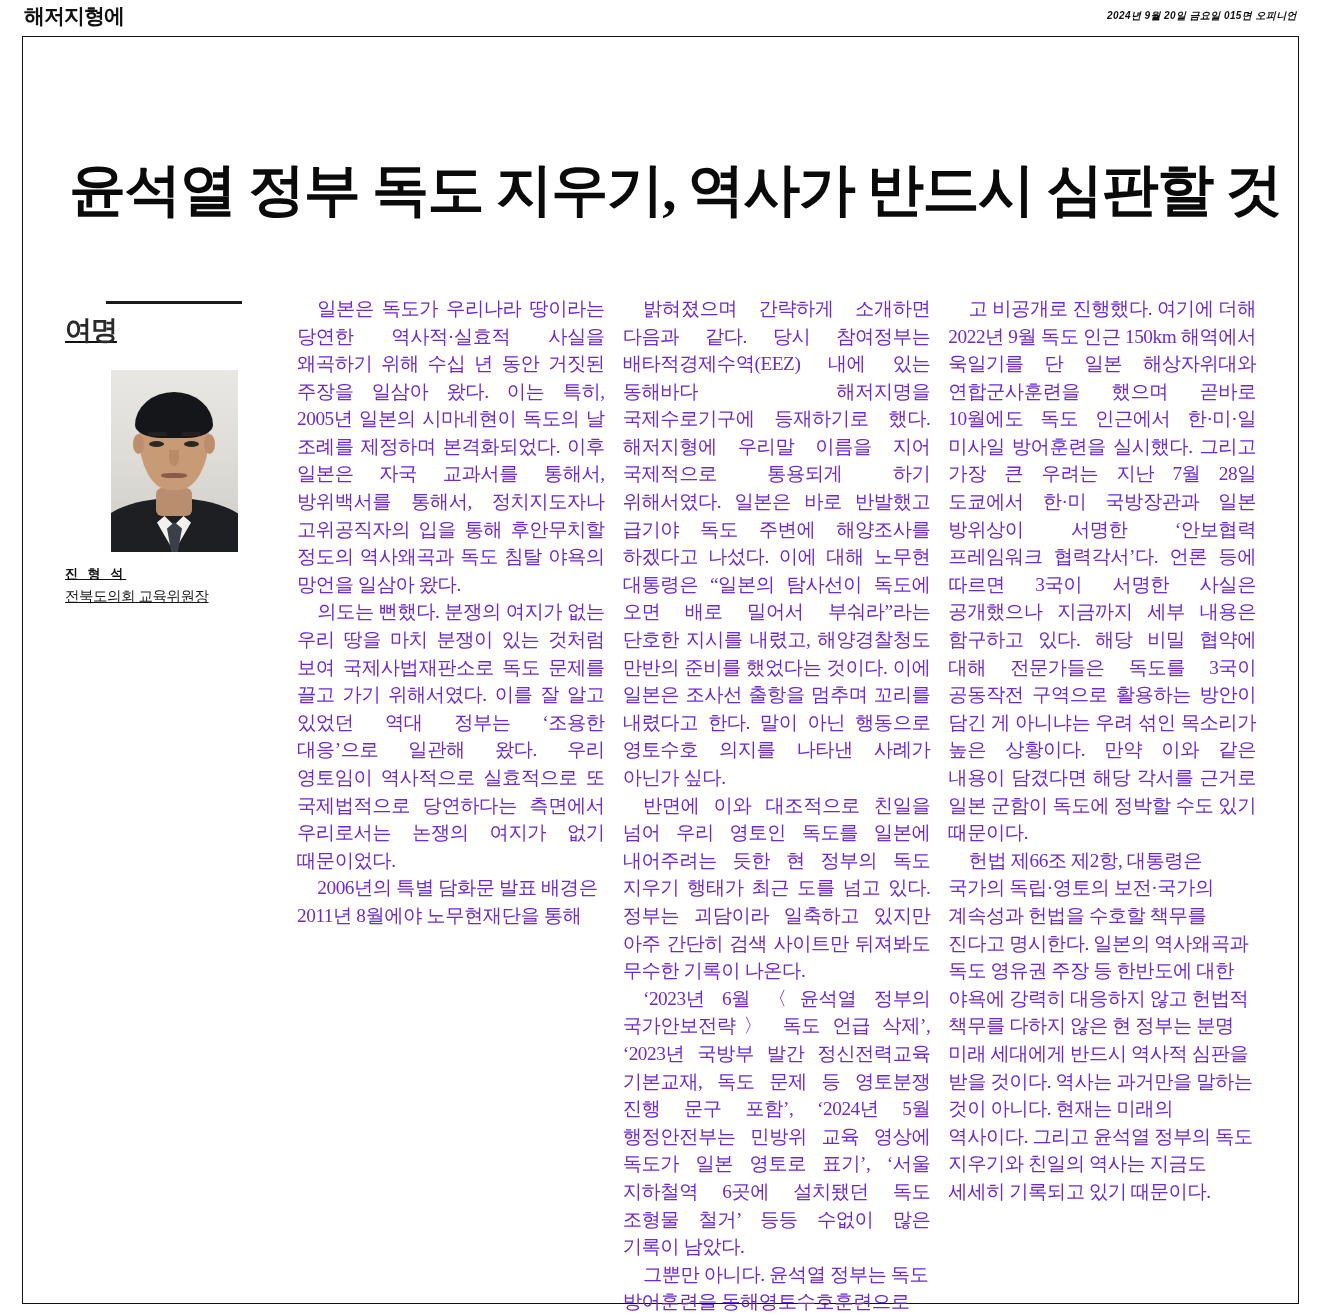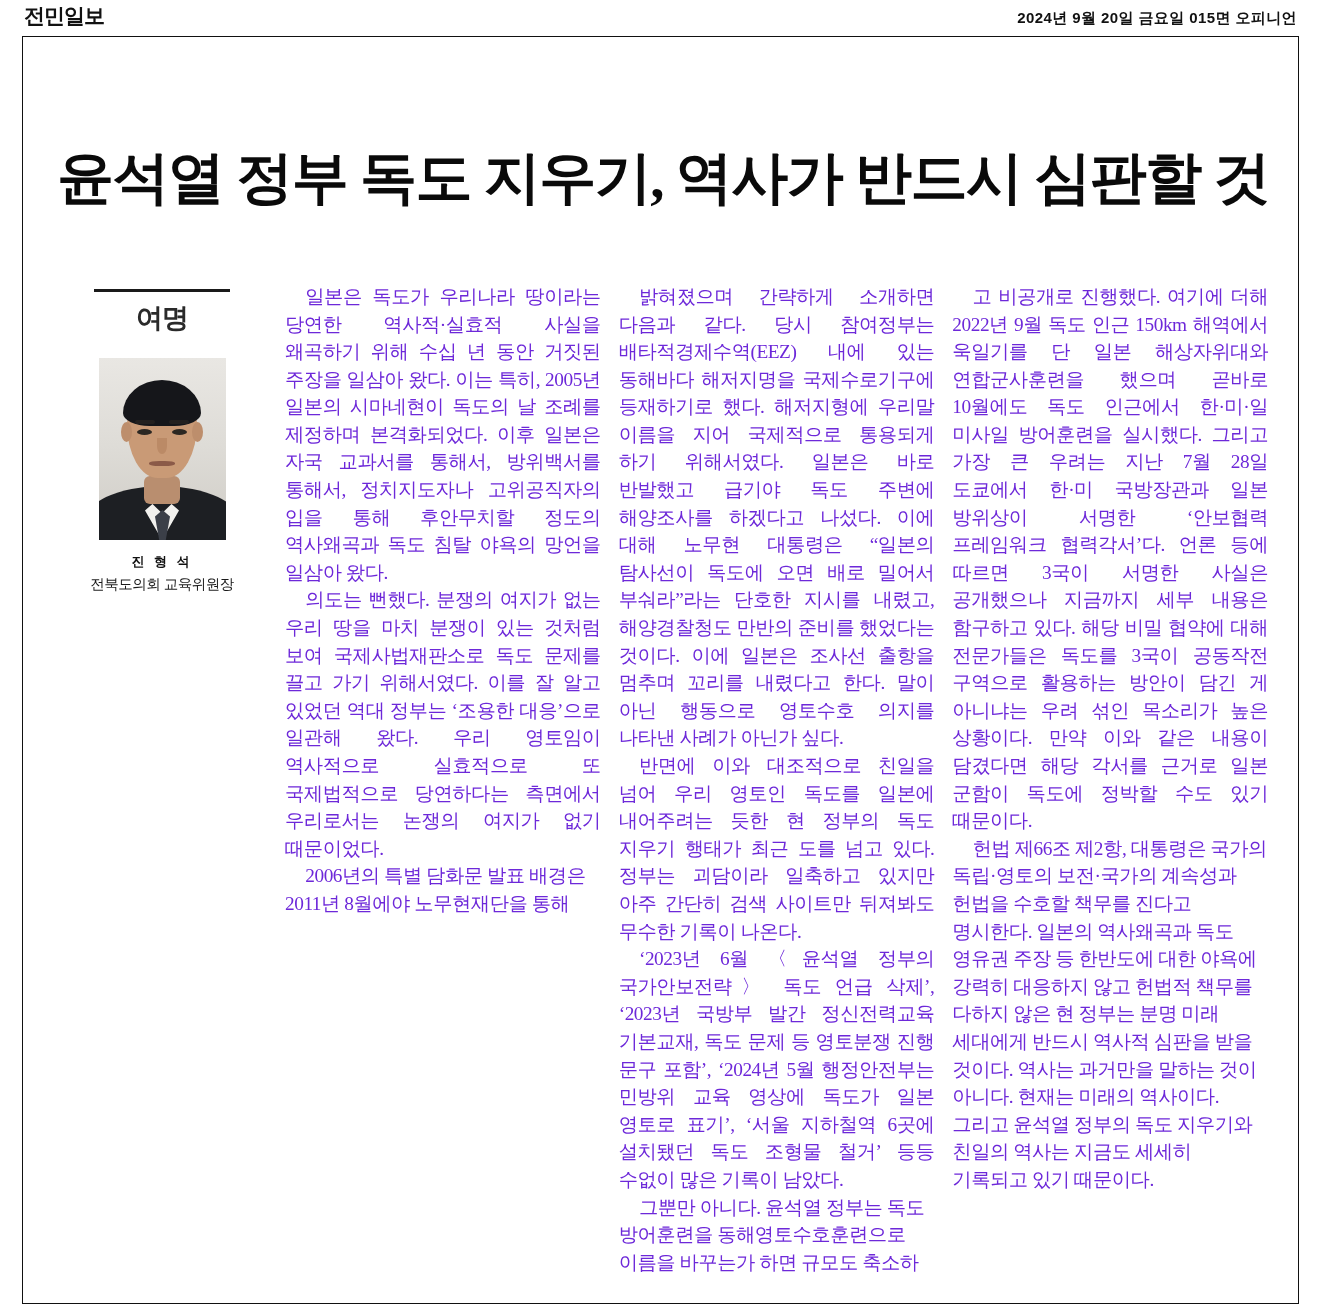--- a/index.html
+++ b/index.html
@@ -38,34 +38,35 @@
     font-weight: 700;
     font-size: 21px;
     letter-spacing: -1px;
     color: #111;
     line-height: 1;
     padding-top: 3px;
   }
   .masthead-meta {
     font-family: "Liberation Sans", "DejaVu Sans", sans-serif;
     font-weight: 700;
-    font-size: 15px;
+    font-size: 10px;
     letter-spacing: 0.4px;
     color: #111;
     padding-top: 7px;
     white-space: nowrap;
+    font-style: italic;
   }
 
   
   .frame {
     border: 1.6px solid #111;
     height: 1268px;
     box-sizing: border-box;
     position: relative;
-    padding: 4px;
+    padding: 16px;
   }
 
   
   .headline {
     text-align: center;
     font-family: "Liberation Serif", "DejaVu Serif", serif;
     font-weight: 700;
     font-size: 57px;
     line-height: 1.08;
     letter-spacing: -1.5px;
@@ -80,22 +81,23 @@
     padding: 36px 26px 0 26px;
     box-sizing: border-box;
     align-items: flex-start;
   }
 
   
   .author-rail {
     width: 218px;
     flex: 0 0 218px;
     padding-top: 2px;
-    text-align: center;
-    box-sizing: border-box;
+    text-align: left;
+    box-sizing: border-box;
+    text-decoration: underline;
   }
   .rail-rule {
     width: 136px;
     height: 3px;
     background: #1a1a1a;
     margin: 4px auto 8px auto;
   }
   .column-label {
     font-family: "Liberation Sans", "DejaVu Sans", sans-serif;
     font-weight: 700;
@@ -268,21 +270,21 @@
     word-break: keep-all;
   }
   .col p:last-child { text-align: left; }
 </style>
 </head>
 <body>
 
 <div class="page">
 
   <div class="masthead">
-    <div class="masthead-logo">전민일보</div>
+    <div class="masthead-logo">해저지형에</div>
     <div class="masthead-meta">2024년 9월 20일 금요일 015면 오피니언</div>
   </div>
 
   <div class="frame">
 
     <h1 class="headline">윤석열 정부 독도 지우기, 역사가 반드시 심판할 것</h1>
 
     <div class="content">
 
       <aside class="author-rail">

